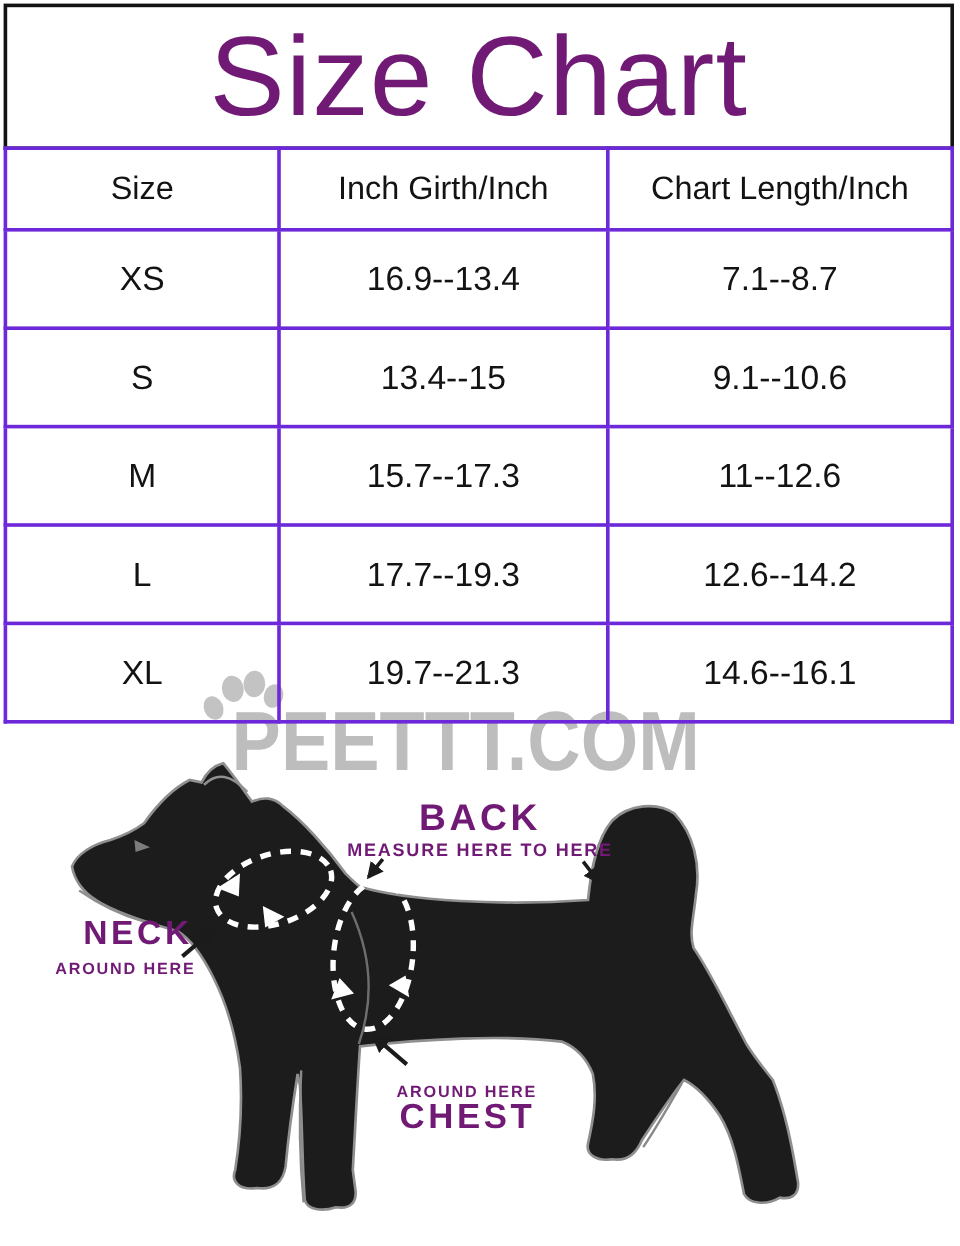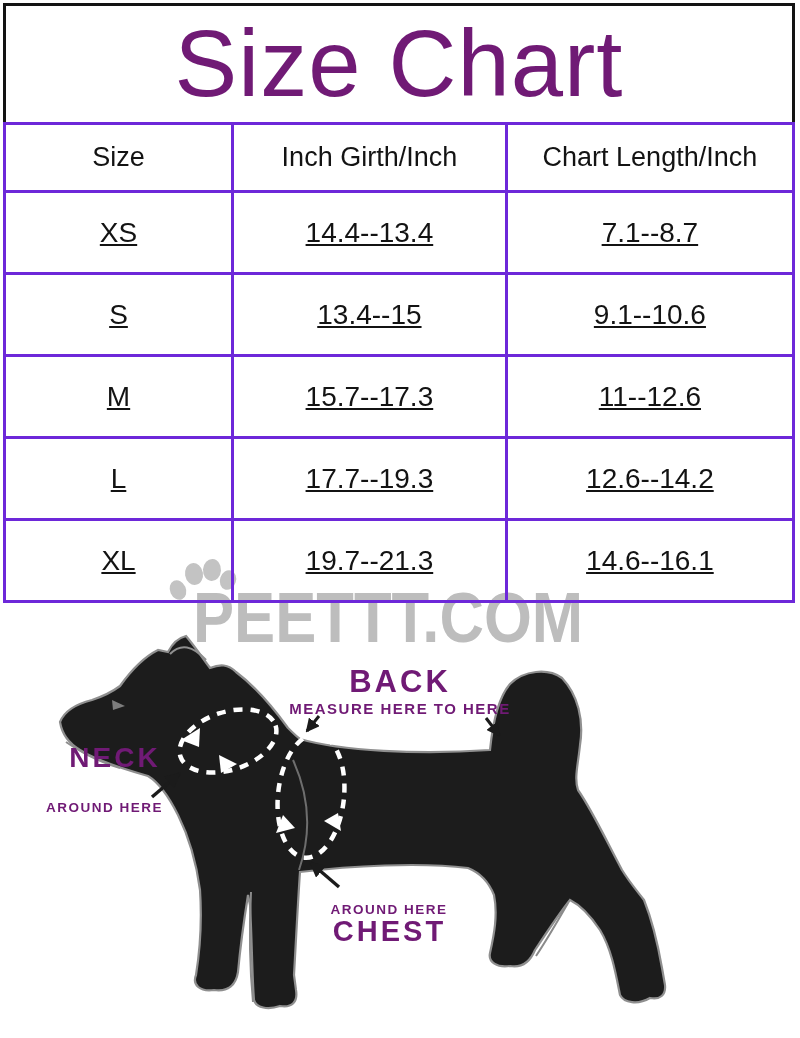--- a/index.html
+++ b/index.html
@@ -25,31 +25,31 @@
   }
   table.size-table{
     width:100%;border-collapse:collapse;table-layout:fixed;margin-top:-3px;
     background:transparent;
   }
   .size-table th,.size-table td{
     border:3px solid #6d28d9;text-align:center;vertical-align:middle;
     background:transparent;font-weight:400;
   }
   .size-table th{height:63px;font-size:27px;}
-  .size-table td{height:77px;font-size:28px;text-decoration:underline;}
+  .size-table td{height:77px;font-size:28px;}
   .col-size{width:28.9%;}.col-chest{width:34.7%;}.col-back{width:36.4%;}
 
   
   .diagram-svg{position:absolute;left:0;top:620px;z-index:3;}
   .diag-label{position:absolute;z-index:4;color:#701a75;font-weight:700;text-align:center;line-height:1.05;}
   .lbl-big{letter-spacing:3px;}
   .lbl-small{letter-spacing:1.5px;}
   .back-label{left:290px;top:666px;width:220px;font-size:31px;}
   .back-sub{left:270px;top:701px;width:260px;font-size:15px;}
-  .neck-label{left:50px;top:743px;width:130px;font-size:28px;}
+  .neck-label{left:50px;top:763px;width:130px;font-size:28px;}
   .neck-sub{left:22px;top:801px;width:165px;font-size:13.5px;}
   .chest-label{left:322px;top:916px;width:135px;font-size:29px;}
   .chest-sub{left:314px;top:903px;width:150px;font-size:13.5px;}
 </style>
 </head>
 <body>
 
 <div class="stage">
 
   <svg class="paw" width="76" height="54" viewBox="0 0 76 54">
@@ -74,21 +74,21 @@
       <thead>
         <tr>
           <th>Size</th>
           <th>Inch Girth/Inch</th>
           <th>Chart Length/Inch</th>
         </tr>
       </thead>
       <tbody>
         <tr>
           <td>XS</td>
-          <td>14.4--13.4</td>
+          <td>16.9--13.4</td>
           <td>7.1--8.7</td>
         </tr>
         <tr>
           <td>S</td>
           <td>13.4--15</td>
           <td>9.1--10.6</td>
         </tr>
         <tr>
           <td>M</td>
           <td>15.7--17.3</td>

